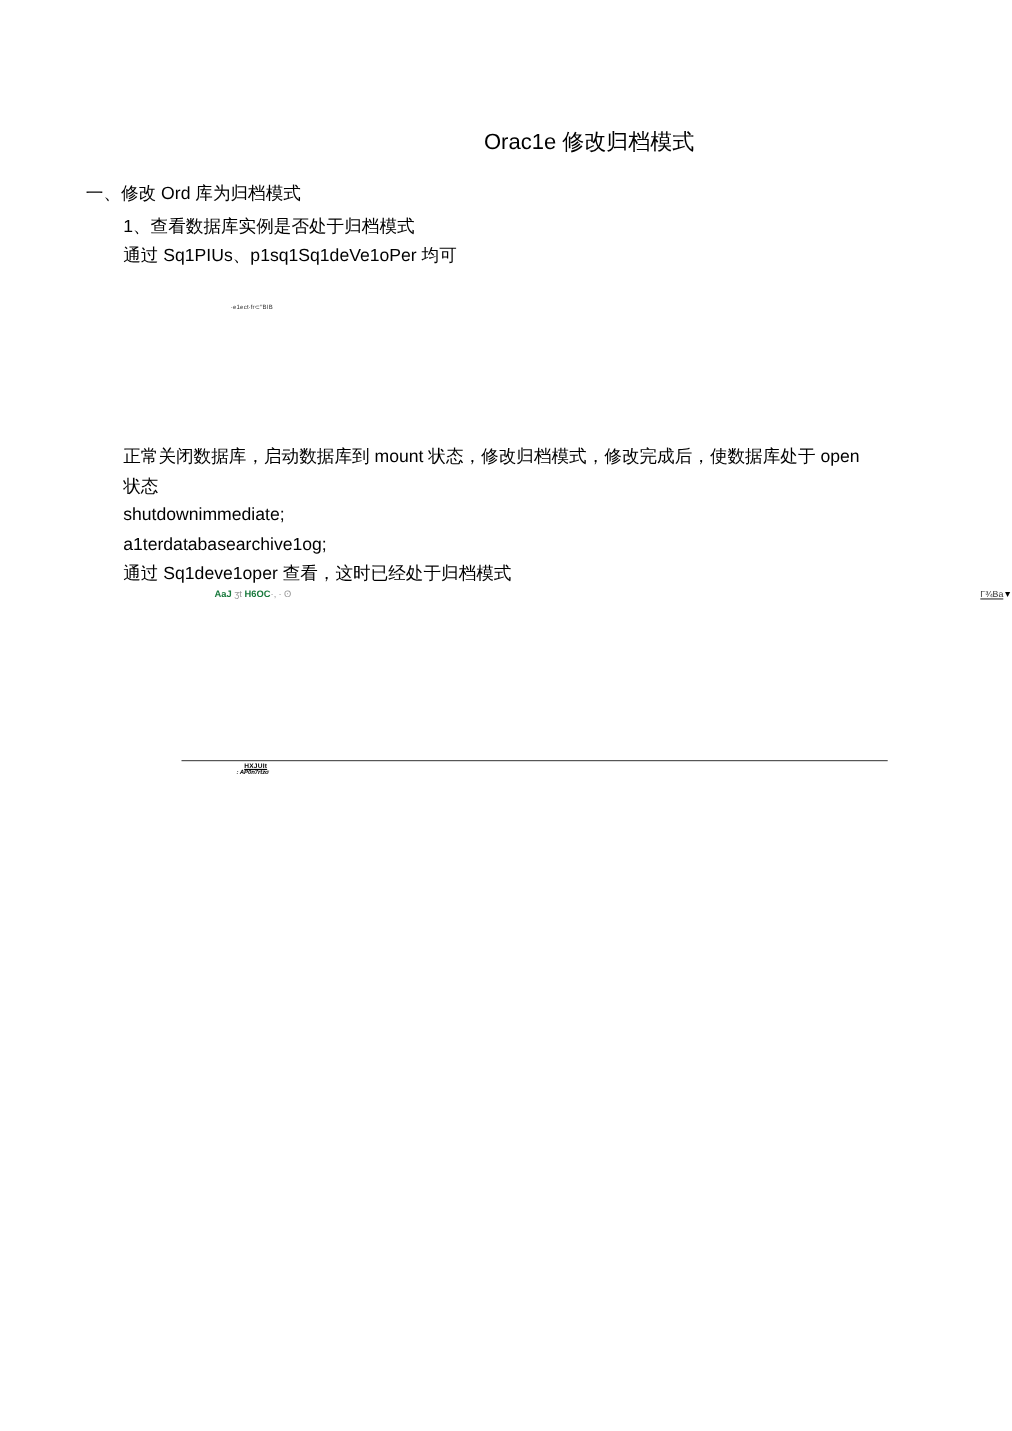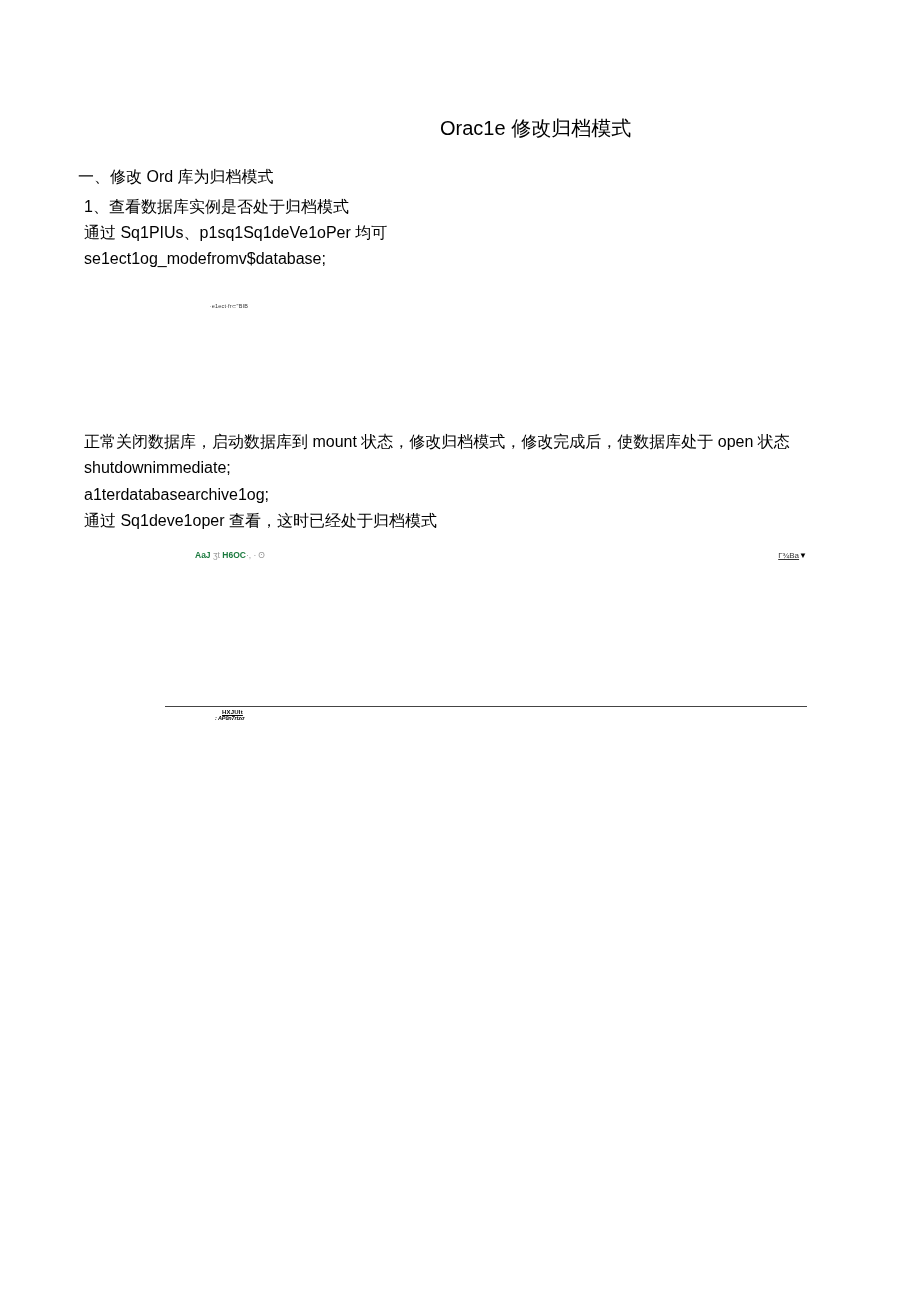--- a/index.html
+++ b/index.html
@@ -25,43 +25,42 @@
       margin-bottom: 22px;
       padding-left: 440px;
       text-align: left;
     }
     .section-heading {
       padding-left: 78px;
       margin-bottom: 4px;
       line-height: 1.6;
     }
     .body-line {
-      padding-left: 84px;
+      padding-left: 112px;
       padding-right: 120px;
       line-height: 1.65;
       margin-bottom: 0;
     }
     .small-artifact-1 {
       padding-left: 210px;
       font-size: 5.5px;
       color: #333;
       margin-top: 30px;
       letter-spacing: 0.2px;
     }
     .gap-1 {
       height: 120px;
     }
     .toolbar-row {
       display: flex;
       align-items: center;
       justify-content: space-between;
       padding-left: 195px;
-      padding-right: 113px;
       font-size: 8.5px;
-      margin-top: 16px;
+      margin-top: 0;
       line-height: 1.2;
     }
     .toolbar-left {
       color: #1a7a3e;
       font-weight: bold;
     }
     .toolbar-left .gray {
       color: #999;
       font-weight: normal;
     }
@@ -104,21 +103,20 @@
 <body>
 
 <div class="page">
 
   <div class="title">Orac1e 修改归档模式</div>
 
   <div class="section-heading">一、修改 Ord 库为归档模式</div>
 
   <div class="body-line">1、查看数据库实例是否处于归档模式</div>
   <div class="body-line">通过 Sq1PIUs、p1sq1Sq1deVe1oPer 均可</div>
-  <div class="body-line">se1ect1og_modefromv$database;</div>
 
   <div class="small-artifact-1">
     <span>∙e1ect∙fr⊂"BIB</span>
   </div>
 
   <div class="gap-1"></div>
 
   <div class="body-line">正常关闭数据库，启动数据库到 mount 状态，修改归档模式，修改完成后，使数据库处于 open 状态</div>
   <div class="body-line">shutdownimmediate;</div>
   <div class="body-line">a1terdatabasearchive1og;</div>

